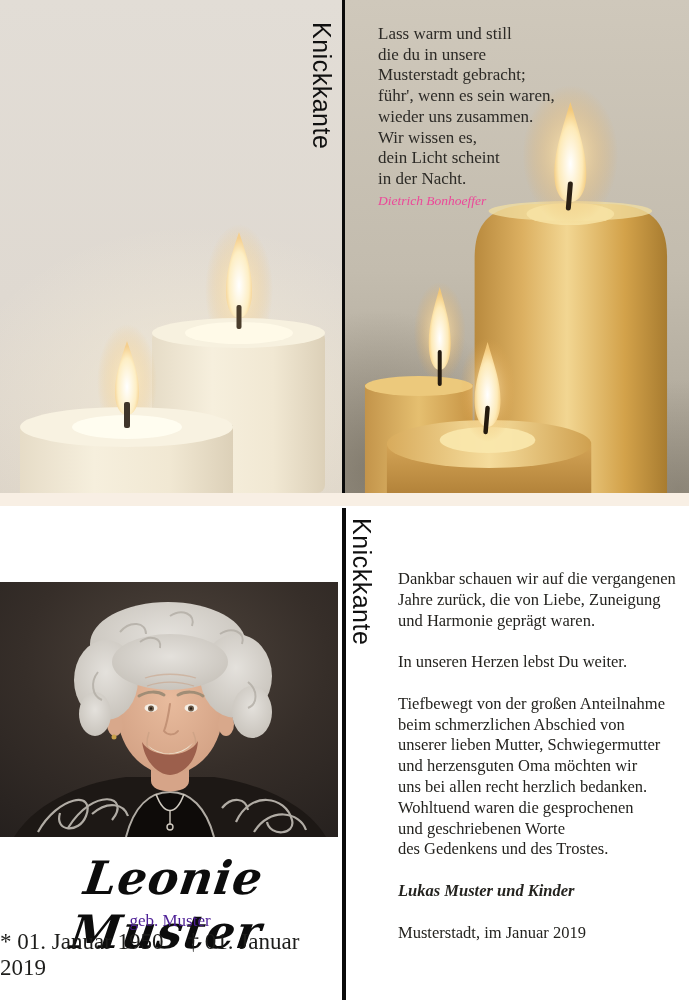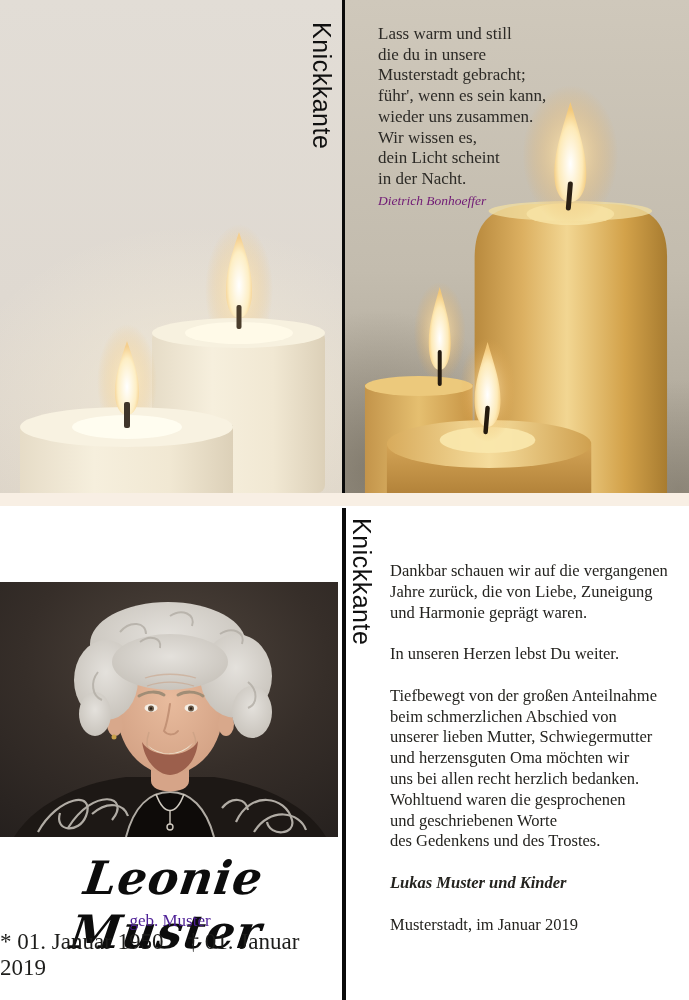--- a/index.html
+++ b/index.html
@@ -17,38 +17,38 @@
   .fold-line-bottom{left:342px;top:508px;width:4px;height:492px;}
 
   .fold-label{font-family:"Liberation Sans","DejaVu Sans",sans-serif;font-size:25px;
               color:#101010;white-space:nowrap;transform-origin:0 0;transform:rotate(90deg);
               letter-spacing:0.5px;}
   .fold-label-top{left:336px;top:22px;}
   .fold-label-bottom{left:376px;top:518px;}
 
   
   .poem{left:378px;top:24px;width:280px;color:#2c2a26;font-size:17px;line-height:20.7px;}
-  .poem-author{font-size:13.5px;font-style:italic;color:#701a75;margin-top:1px;}
+  .poem-author{font-size:13.5px;font-style:italic;color:#ec4899;margin-top:1px;}
 
   
   .divider-strip{left:0;top:493px;width:689px;height:13px;background:#f8efe4;}
 
   
   .photo{left:0;top:582px;width:338px;height:255px;}
   .photo svg{display:block;width:100%;height:100%;}
 
   .name-script{left:0;top:851px;width:340px;text-align:center;
                font-family:"DejaVu Serif",serif;font-style:italic;font-weight:700;
                font-size:46px;color:#0c0c0c;transform:skewX(-8deg);letter-spacing:1px;}
   .maiden{left:0;top:911px;width:340px;text-align:center;font-size:17px;color:#4c1d95;}
   .dates{left:0;top:929px;width:340px;font-size:23px;color:#1d1d1b;}
   .dates .birth{margin-right:24px;}
 
   .thanks{left:390px;top:561px;width:296px;color:#24231f;font-size:16.5px;line-height:20.8px;}
-  .thanks .para{margin:0;}
+  .thanks .para{margin:8px;}
   .thanks .para + .para{margin-top:20.8px;}
   .thanks .bold{font-weight:700;font-style:italic;}
 </style>
 </head>
 <body>
 
 <div class="canvas">
 
   <div class="abs panel-left">
     <svg viewBox="0 0 343 493" preserveAspectRatio="none">
@@ -166,21 +166,21 @@
       <ellipse cx="143" cy="390" rx="28" ry="52" fill="url(#rGlow)"></ellipse>
       <path d="M143,342 C150,366 156,382 156,400 C156,417 150,427 143,427 C136,427 130,417 130,400 C130,382 136,366 143,342 Z" fill="url(#rCore)"></path>
       <path d="M143,408 L141,432" stroke="#241a0e" stroke-width="4.5" stroke-linecap="round"></path>
     </svg>
   </div>
 
   <div class="abs poem">
     <div class="poem-line">Lass warm und still</div>
     <div class="poem-line">die du in unsere</div>
     <div class="poem-line">Musterstadt gebracht;</div>
-    <div class="poem-line">führ', wenn es sein kann,</div>
+    <div class="poem-line">führ', wenn es sein waren,</div>
     <div class="poem-line">wieder uns zusammen.</div>
     <div class="poem-line">Wir wissen es,</div>
     <div class="poem-line">dein Licht scheint</div>
     <div class="poem-line">in der Nacht.</div>
     <div class="poem-author">Dietrich Bonhoeffer</div>
   </div>
 
   <div class="abs divider-strip"></div>
 
   <div class="abs fold-line fold-line-bottom"></div>

